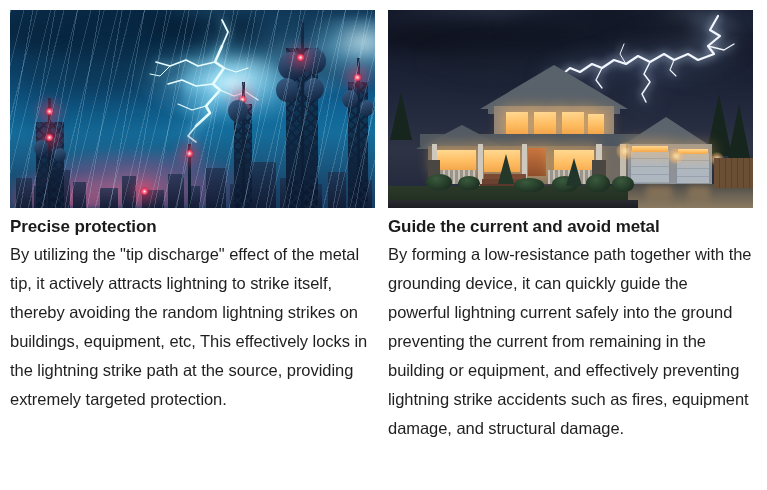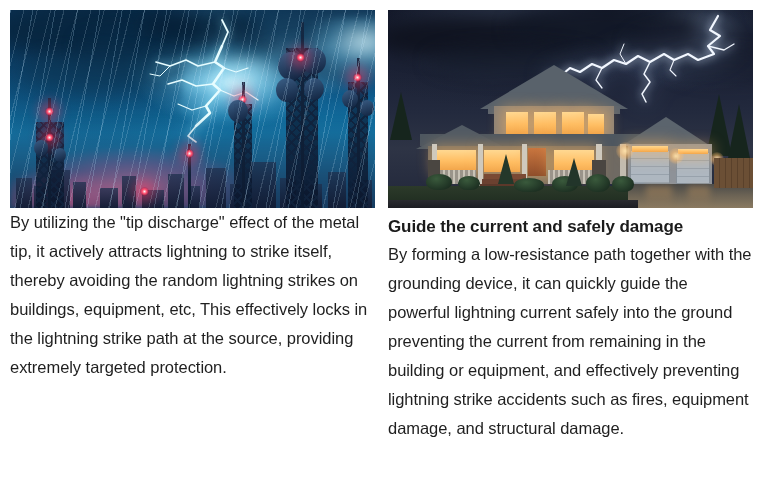--- a/index.html
+++ b/index.html
@@ -332,20 +332,21 @@
           <div class="dish" style="left:2px; bottom:100px; width:16px; height:18px;"></div>
           <div class="dish" style="left:20px; bottom:92px; width:14px; height:16px;"></div>
         </div>
 
         <div class="beacon" style="left:130px; bottom:12px;"></div>
 
         <div class="rain"></div>
         <div class="rain2"></div>
       </div>
 
+      <h3 class="card-title">Precise protection</h3>
       <p class="card-body">By utilizing the "tip discharge" effect of the metal tip, it actively attracts lightning to strike itself, thereby avoiding the random lightning strikes on buildings, equipment, etc, This effectively locks in the lightning strike path at the source, providing extremely targeted protection.</p>
     </div>
 
     <div class="column">
 
       <div class="media">
         <div class="sky-night"></div>
 
         <div class="ncloud nc1"></div>
         <div class="ncloud nc2"></div>
@@ -430,18 +431,18 @@
         <div class="bush" style="left:126px; top:168px; width:30px; height:14px;"></div>
         <div class="bush" style="left:164px; top:166px; width:26px; height:16px;"></div>
         <div class="bush" style="left:198px; top:164px; width:24px; height:18px;"></div>
         <div class="bush" style="left:224px; top:166px; width:22px; height:16px;"></div>
         <div class="pine" style="left:110px; bottom:24px; border-left-width:8px; border-right-width:8px; border-bottom-width:30px; border-bottom-color:#24382a;"></div>
         <div class="pine" style="left:178px; bottom:22px; border-left-width:8px; border-right-width:8px; border-bottom-width:28px; border-bottom-color:#22352a;"></div>
 
         <div class="fence" style="left:326px; top:148px; width:39px; height:30px;"></div>
       </div>
 
-      <h3 class="card-title">Guide the current and safely damage</h3>
+      <h3 class="card-title">Guide the current and avoid metal</h3>
       <p class="card-body">By forming a low-resistance path together with the grounding device, it can quickly guide the powerful lightning current safely into the ground preventing the current from remaining in the building or equipment, and effectively preventing lightning strike accidents such as fires, equipment damage, and structural damage.</p>
     </div>
 
   </div>
 </div>
 
 </body></html>

